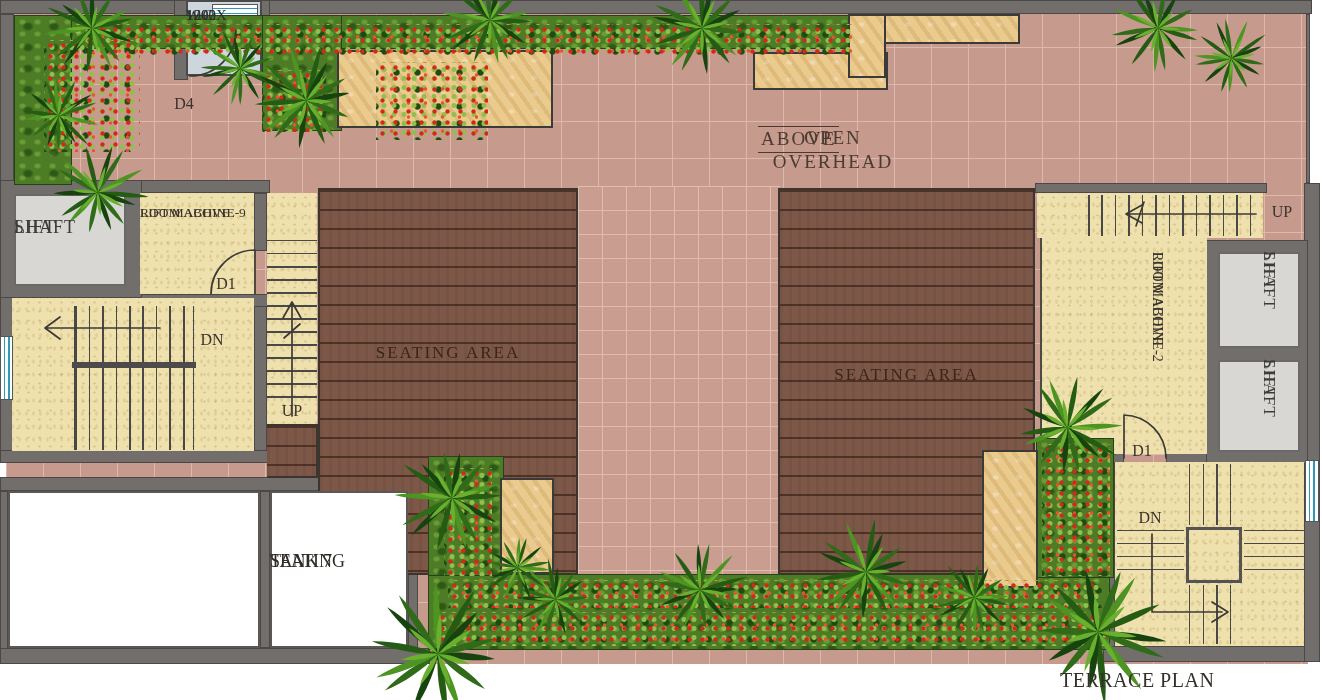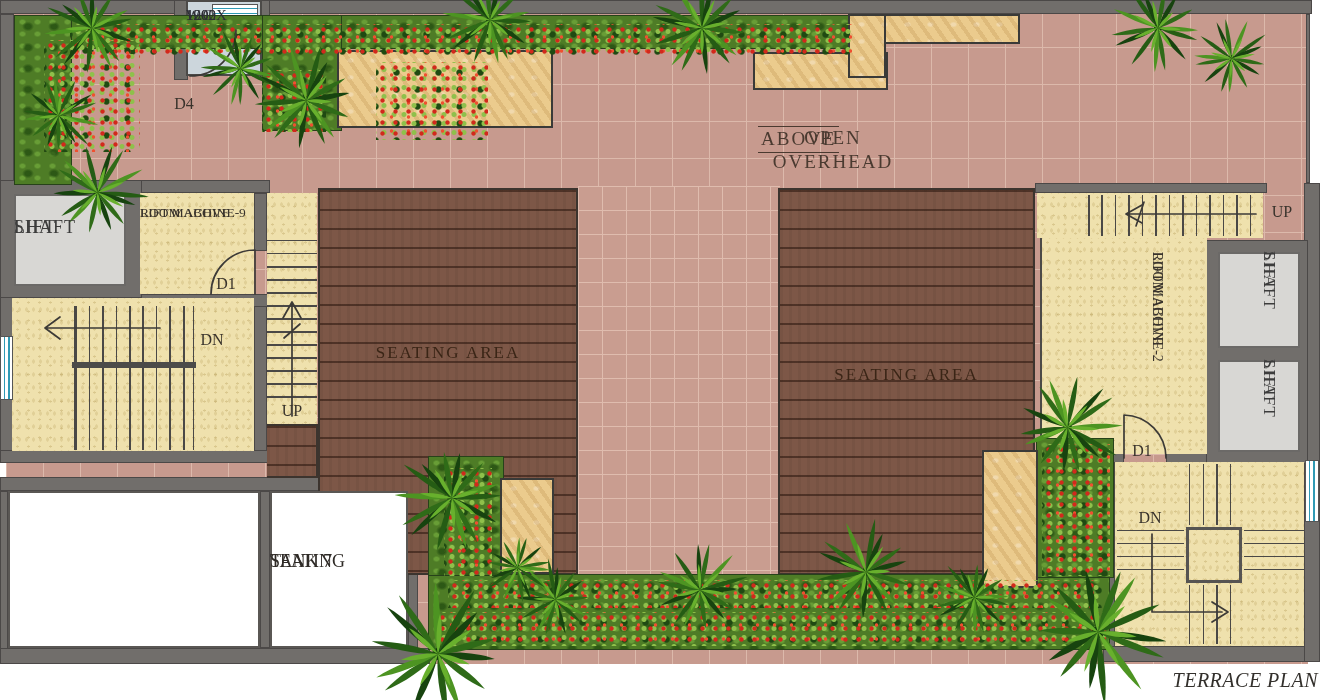--- a/index.html
+++ b/index.html
@@ -273,14 +273,14 @@
   <div class="lbl rot90" style="left:1280px;top:359px;width:92px;height:44px;font-size:17px;letter-spacing:1px;line-height:21px;color:#3c3c3c;">
     <div>LIFT</div>
     <div>SHAFT</div>
   </div>
   <div class="lbl" style="left:1122px;top:441px;width:40px;font-size:16px;">D1</div>
   <div class="lbl" style="left:1128px;top:508px;width:44px;font-size:16px;">DN</div>
   <div class="lbl" style="left:270px;top:548px;width:138px;font-size:18px;line-height:26px;color:#2f2b27;">
     <div>SEATING</div>
     <div>TANK 7</div>
   </div>
-  <div class="lbl" style="left:1060px;top:668px;width:258px;font-size:20px;text-align:right;color:#33302c;letter-spacing:.5px;font-style:italic;">TERRACE PLAN</div>
+  <div class="lbl" style="left:1060px;top:668px;width:258px;font-size:20px;text-align:left;color:#33302c;letter-spacing:.5px;">TERRACE PLAN</div>
 </div>
 
 </body></html>

